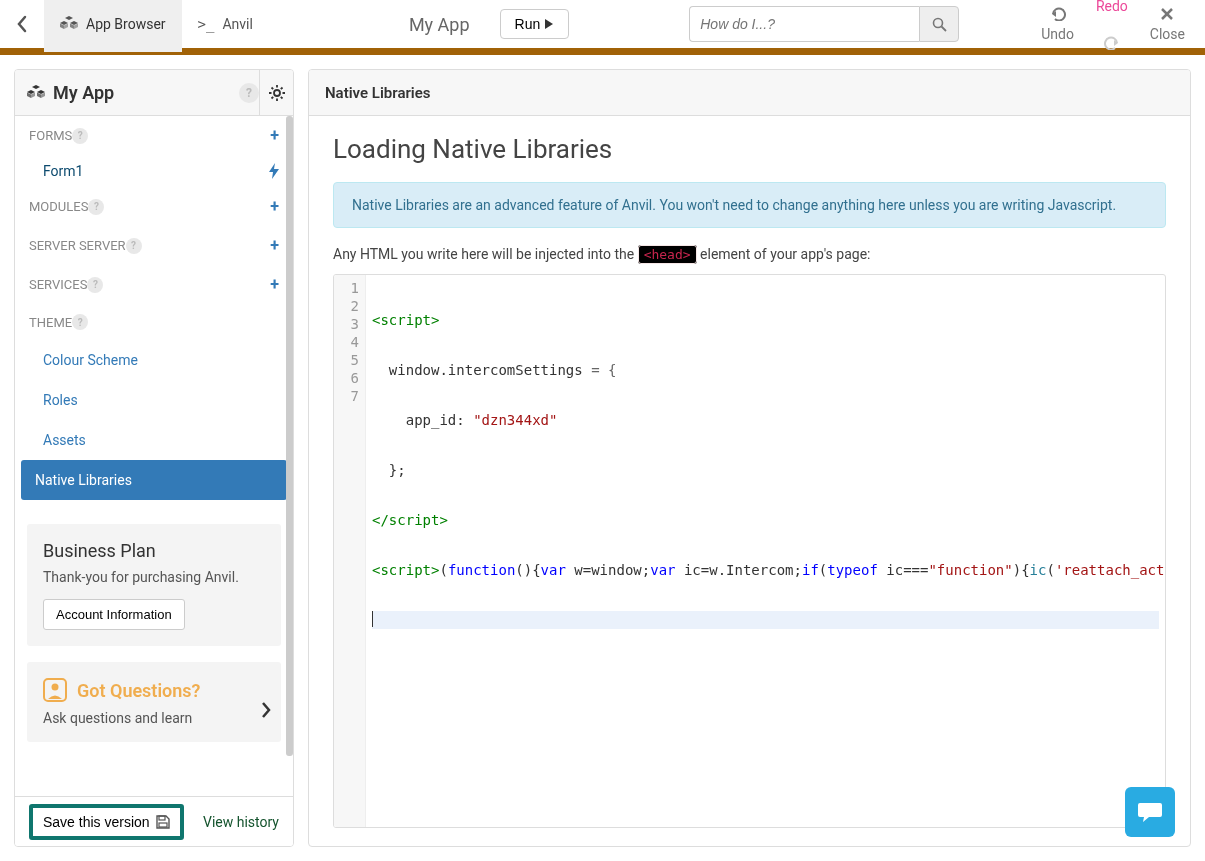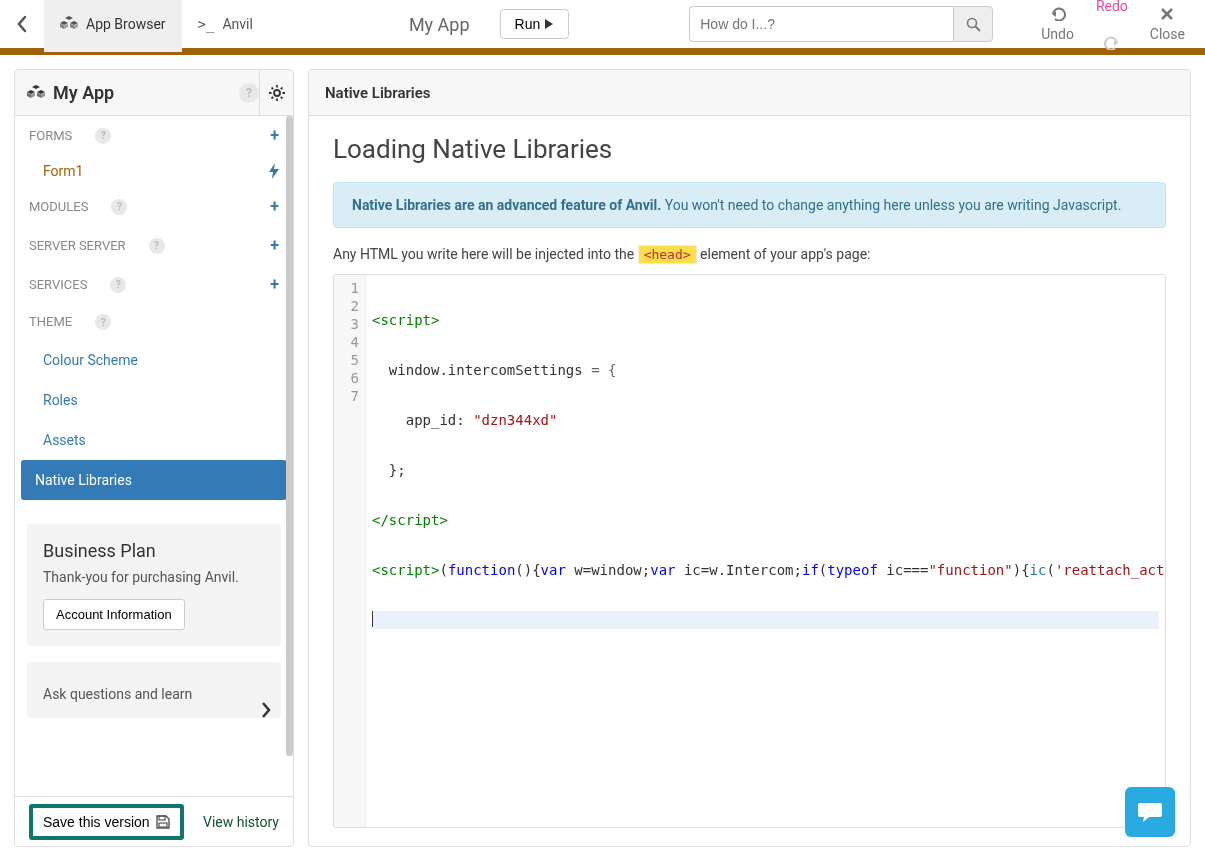--- a/index.html
+++ b/index.html
@@ -7,42 +7,42 @@
 
 
 .topbar { height: 55px; border-bottom: 7px solid #a16207; display: flex; align-items: center; background: #fff; }
 .back-btn { width: 44px; height: 55px; display: flex; align-items: center; justify-content: center; cursor: pointer; }
 .tab { height: 55px; display: flex; align-items: center; padding: 0 16px; cursor: pointer; color: #555; }
 .tab.active { background: #efefef; color: #333; }
 .tab-icon { margin-right: 8px; }
 .app-title { margin-left: 140px; font-size: 18px; color: #666; }
 .run-btn { margin-left: 30px; border: 1px solid #ccc; background: #fff; padding: 6px 14px; border-radius: 4px; cursor: pointer; font-size: 14px; display: flex; align-items: center; gap: 4px; }
 .search-wrap { margin-left: 120px; display: flex; }
-.search-input { width: 264px; height: 36px; border: 1px solid #ccc; border-right: none; border-radius: 4px 0 0 4px; padding: 0 10px; font-size: 14px; color: #888; }
+.search-input { width: 230px; height: 36px; border: 1px solid #ccc; border-right: none; border-radius: 4px 0 0 4px; padding: 0 10px; font-size: 14px; color: #888; font-style: italic; }
 .search-btn { width: 40px; height: 36px; border: 1px solid #ccc; background: #eee; border-radius: 0 4px 4px 0; cursor: pointer; display: flex; align-items: center; justify-content: center; }
 .right-actions { margin-left: auto; display: flex; gap: 22px; padding-right: 20px; align-items: center; }
 .action-btn { color: #777; cursor: pointer; display: flex; align-items: center; gap: 5px; font-size: 14px; flex-direction: column; }
 .action-btn.disabled { color: #ec4899; cursor: default; gap: 22px; }
 
 
 .main-layout { display: flex; height: calc(861px - 55px); padding: 14px; gap: 14px; }
 .sidebar { width: 280px; border: 1px solid #ddd; border-radius: 4px; background: #fff; display: flex; flex-direction: column; overflow: hidden; position: relative; }
 .sidebar-header { height: 46px; border-bottom: 1px solid #ddd; background: #f7f7f7; display: flex; align-items: center; padding: 0 12px; }
 .sidebar-title { font-weight: 600; font-size: 18px; flex: 1; display: flex; align-items: center; gap: 8px; }
 .sidebar-header-icons { display: flex; gap: 4px; align-items: center; }
 .help-icon { width: 20px; height: 20px; border-radius: 50%; background: #e8e8e8; color: #bbb; display: inline-flex; align-items: center; justify-content: center; font-size: 12px; font-weight: bold; }
 .gear-icon-wrap { width: 34px; height: 46px; border-left: 1px solid #ddd; display: flex; align-items: center; justify-content: center; margin-right: -12px; cursor: pointer; }
 
 .sidebar-body { flex: 1; overflow-y: auto; position: relative; }
 .section-header { display: flex; align-items: center; padding: 10px 14px; color: #888; font-size: 13px; }
-.section-header .label { flex: 1; display: flex; gap: 23px; }
+.section-header .label { flex: 1; display: flex; align-items: center; gap: 0; }
 .plus-icon { color: #337ab7; font-weight: bold; font-size: 16px; cursor: pointer; }
 .help-small { width: 16px; height: 16px; border-radius: 50%; background: #e8e8e8; color: #bbb; display: inline-flex; align-items: center; justify-content: center; font-size: 10px; font-weight: bold; }
 
-.tree-item { padding: 8px 14px 8px 28px; color: #a16207; cursor: pointer; display: flex; align-items: center; }
+.tree-item { padding: 8px 14px 8px 28px; color: #0c4a6e; cursor: pointer; display: flex; align-items: center; }
 .tree-item .lightning { margin-left: auto; color: #337ab7; }
 .theme-item { padding: 12px 14px 12px 28px; color: #337ab7; cursor: pointer; }
 .theme-item.active { background: #337ab7; color: #fff; border-radius: 3px; margin: 0 6px; padding-left: 14px; }
 
 .plan-box { margin: 24px 12px 16px; background: #f4f4f4; border-radius: 3px; padding: 16px; }
 .plan-title { font-size: 18px; font-weight: 400; color: #333; margin-bottom: 8px; }
 .plan-text { color: #555; margin-bottom: 14px; }
 .plan-btn { border: 1px solid #ccc; background: #fff; padding: 7px 12px; border-radius: 3px; cursor: pointer; font-size: 13px; }
 
 .questions-box { margin: 10px 12px 16px; background: #f4f4f4; border-radius: 3px; padding: 16px; position: relative; }
@@ -53,23 +53,23 @@
 .sidebar-footer { height: 50px; border-top: 1px solid #ddd; display: flex; align-items: center; padding: 0 14px; background: #fff; }
 .save-btn { border: 4px solid #0f766e; background: #fff; padding: 6px 10px; border-radius: 3px; cursor: pointer; font-size: 14px; display: flex; align-items: center; gap: 6px; }
 .view-history { margin-left: auto; color: #14532d; cursor: pointer; }
 
 
 .content { flex: 1; border: 1px solid #ddd; border-radius: 4px; display: flex; flex-direction: column; overflow: hidden; }
 .content-header { height: 46px; border-bottom: 1px solid #ddd; background: #f7f7f7; display: flex; align-items: center; padding: 0 16px; font-weight: 600; font-size: 15px; }
 .content-body { flex: 1; padding: 18px 24px; overflow: auto; display: flex; flex-direction: column; }
 .content-title { font-size: 26px; font-weight: 400; color: #444; margin-bottom: 18px; }
 .info-box { background: #d9edf7; border: 1px solid #bce8f1; color: #31708f; padding: 14px 18px; border-radius: 4px; margin-bottom: 18px; }
-.info-box strong { font-weight: 700; text-align: right; }
+.info-box strong { font-weight: 400; text-align: right; }
 .desc-text { color: #444; margin-bottom: 12px; }
-.code-tag { background: #fde047; color: #c7254e; padding: 1px 5px; border-radius: 3px; font-family: Menlo, Consolas, monospace; font-size: 13px; border: 1px solid #f5e6e6; }
+.code-tag { background: #000000; color: #c7254e; padding: 1px 5px; border-radius: 3px; font-family: Menlo, Consolas, monospace; font-size: 13px; border: 1px solid #f5e6e6; }
 
 .editor { border: 1px solid #ddd; border-radius: 3px; flex: 1; display: flex; font-family: Menlo, Consolas, monospace; font-size: 14px; overflow: hidden; min-height: 540px; }
 .gutter { background: #f7f7f7; border-right: 1px solid #eee; padding: 4px 6px; text-align: right; color: #999; width: 32px; }
 .code-area { flex: 1; padding: 4px 6px; white-space: pre; overflow-x: auto; }
 .code-line { height: 18px; line-height: 18px; }
 .hl-tag { color: #008000; }
 .hl-str { color: #a31515; }
 .hl-kw { color: #0000ff; }
 .hl-op { color: #666; }
 .hl-call { color: #267f99; }
@@ -242,20 +242,30 @@
       <div class="theme-item">Assets</div>
       <div class="theme-item active">Native Libraries</div>
 
       <div class="plan-box">
         <div class="plan-title">Business Plan</div>
         <div class="plan-text">Thank-you for purchasing Anvil.</div>
         <button class="plan-btn">Account Information</button>
       </div>
 
       <div class="questions-box">
+        <div class="questions-title">
+          <span>
+            <svg width="24" height="24" viewBox="0 0 24 24">
+                <rect x="1" y="1" width="22" height="22" rx="4" fill="none" stroke="#f0ad4e" stroke-width="2"></rect>
+                <circle cx="12" cy="9" r="3.5" fill="#f0ad4e"></circle>
+                <path d="M5 21 Q12 14 19 21" fill="#f0ad4e"></path>
+              </svg>
+          </span>
+          <span>Got Questions?</span>
+        </div>
         <div class="questions-text">Ask questions and learn</div>
         <span class="chevron-right">
           <svg width="10" height="16" viewBox="0 0 10 16">
               <path d="M2 1 L8 8 L2 15" stroke="#333" stroke-width="2.5" fill="none"></path>
             </svg>
         </span>
       </div>
     </div>
 
     <div class="sidebar-footer">

